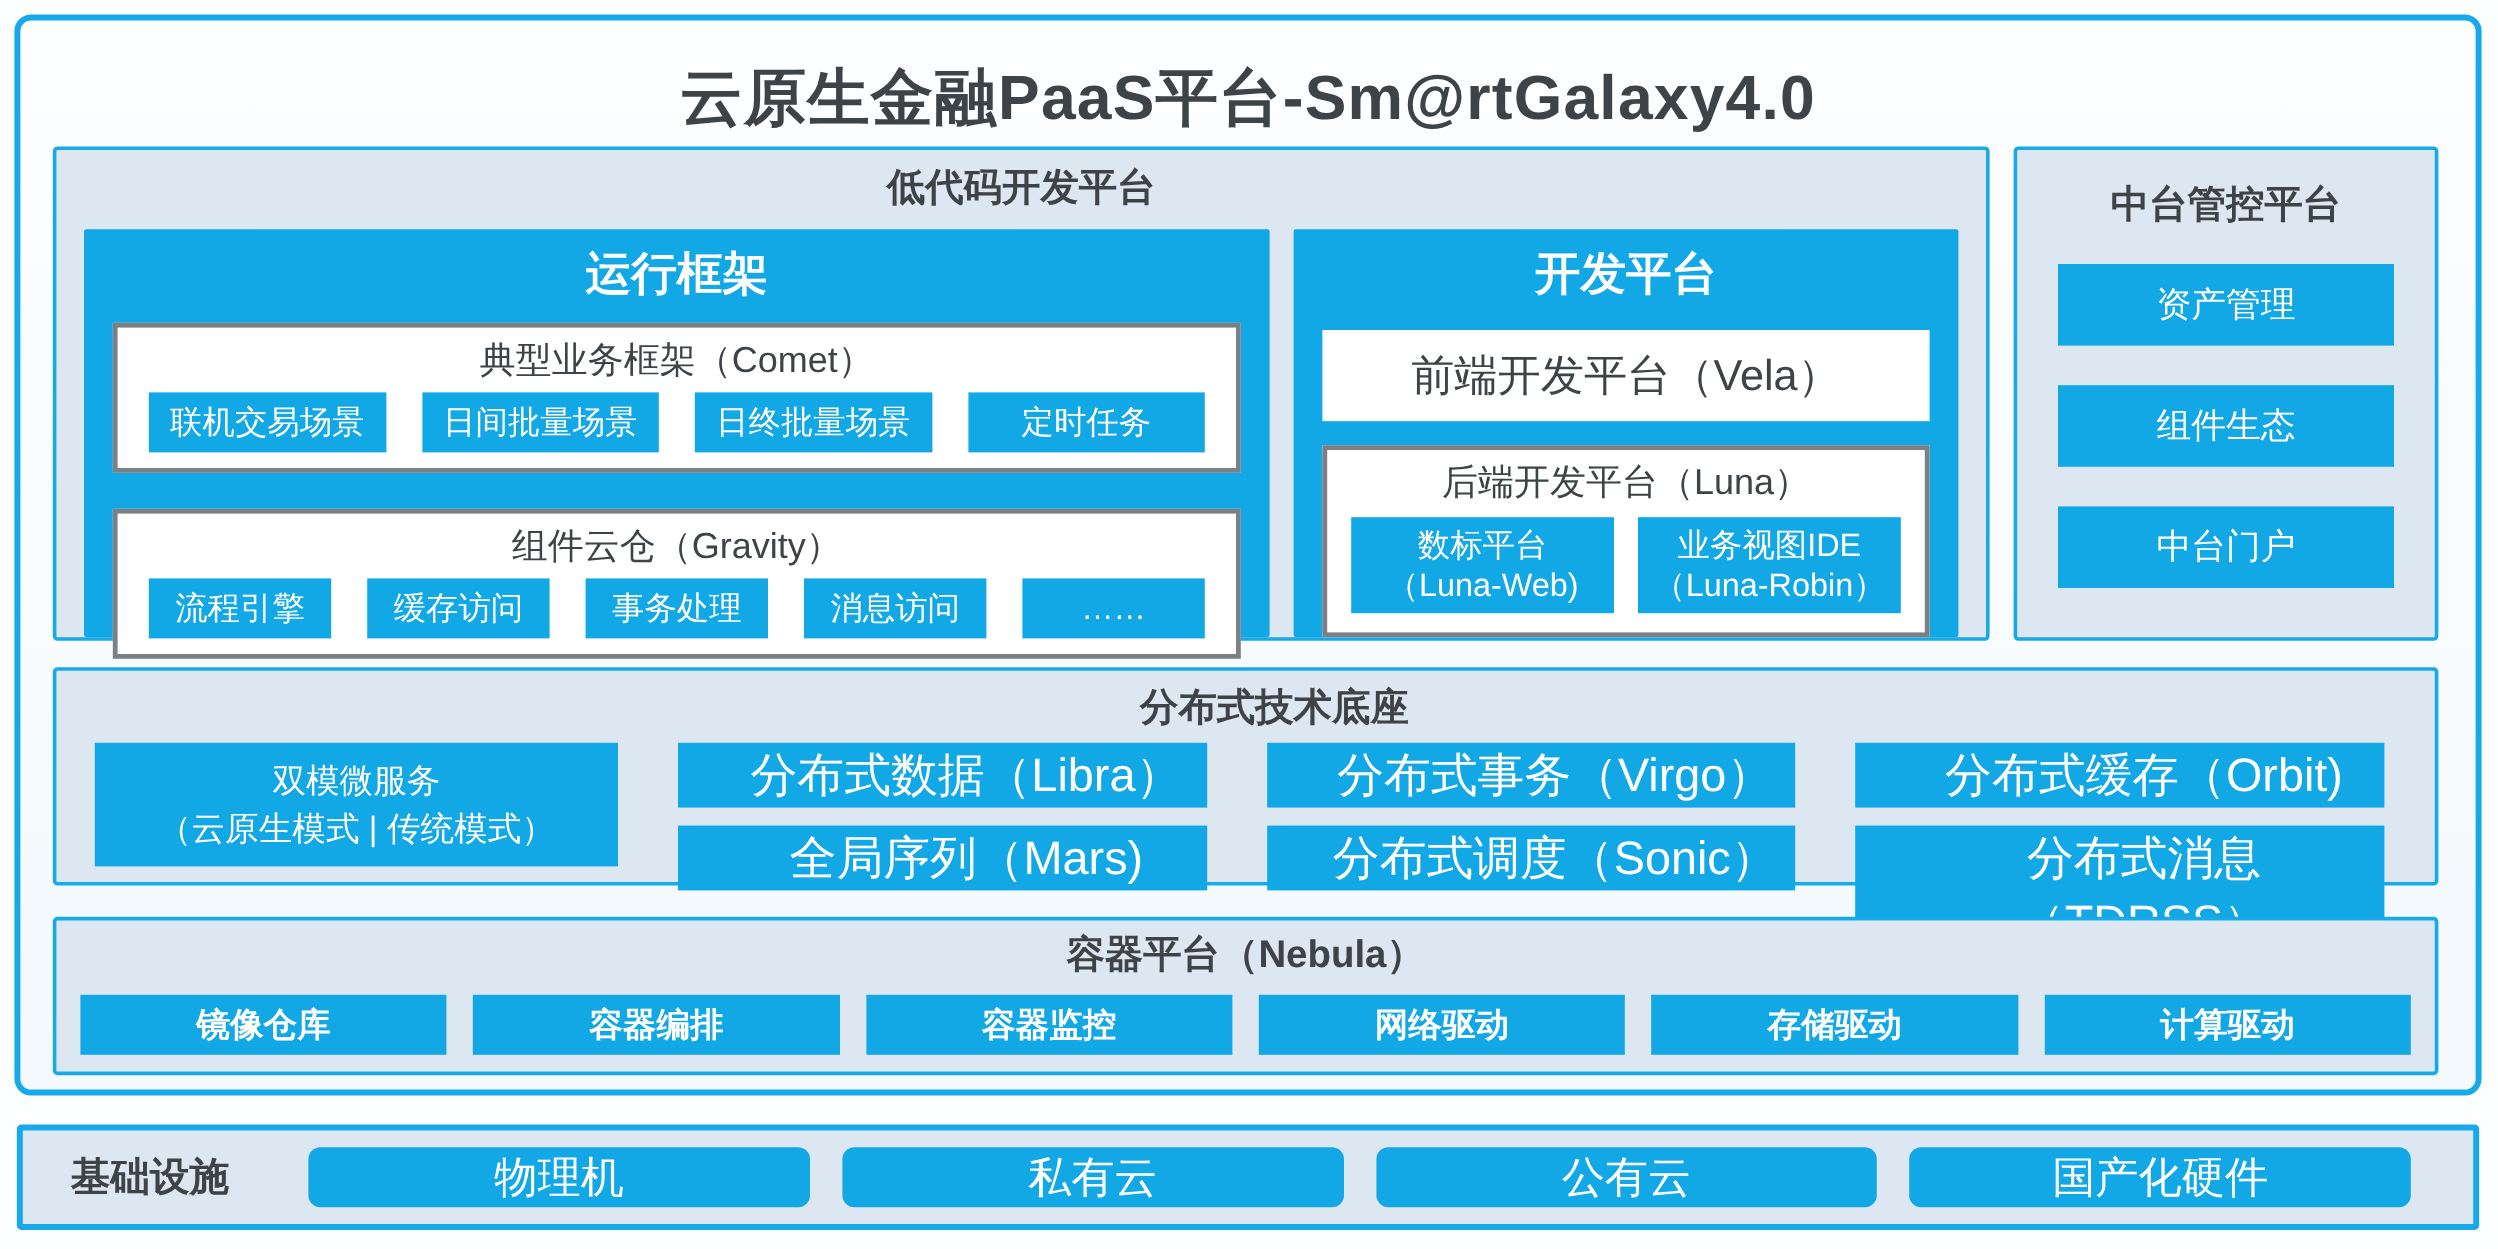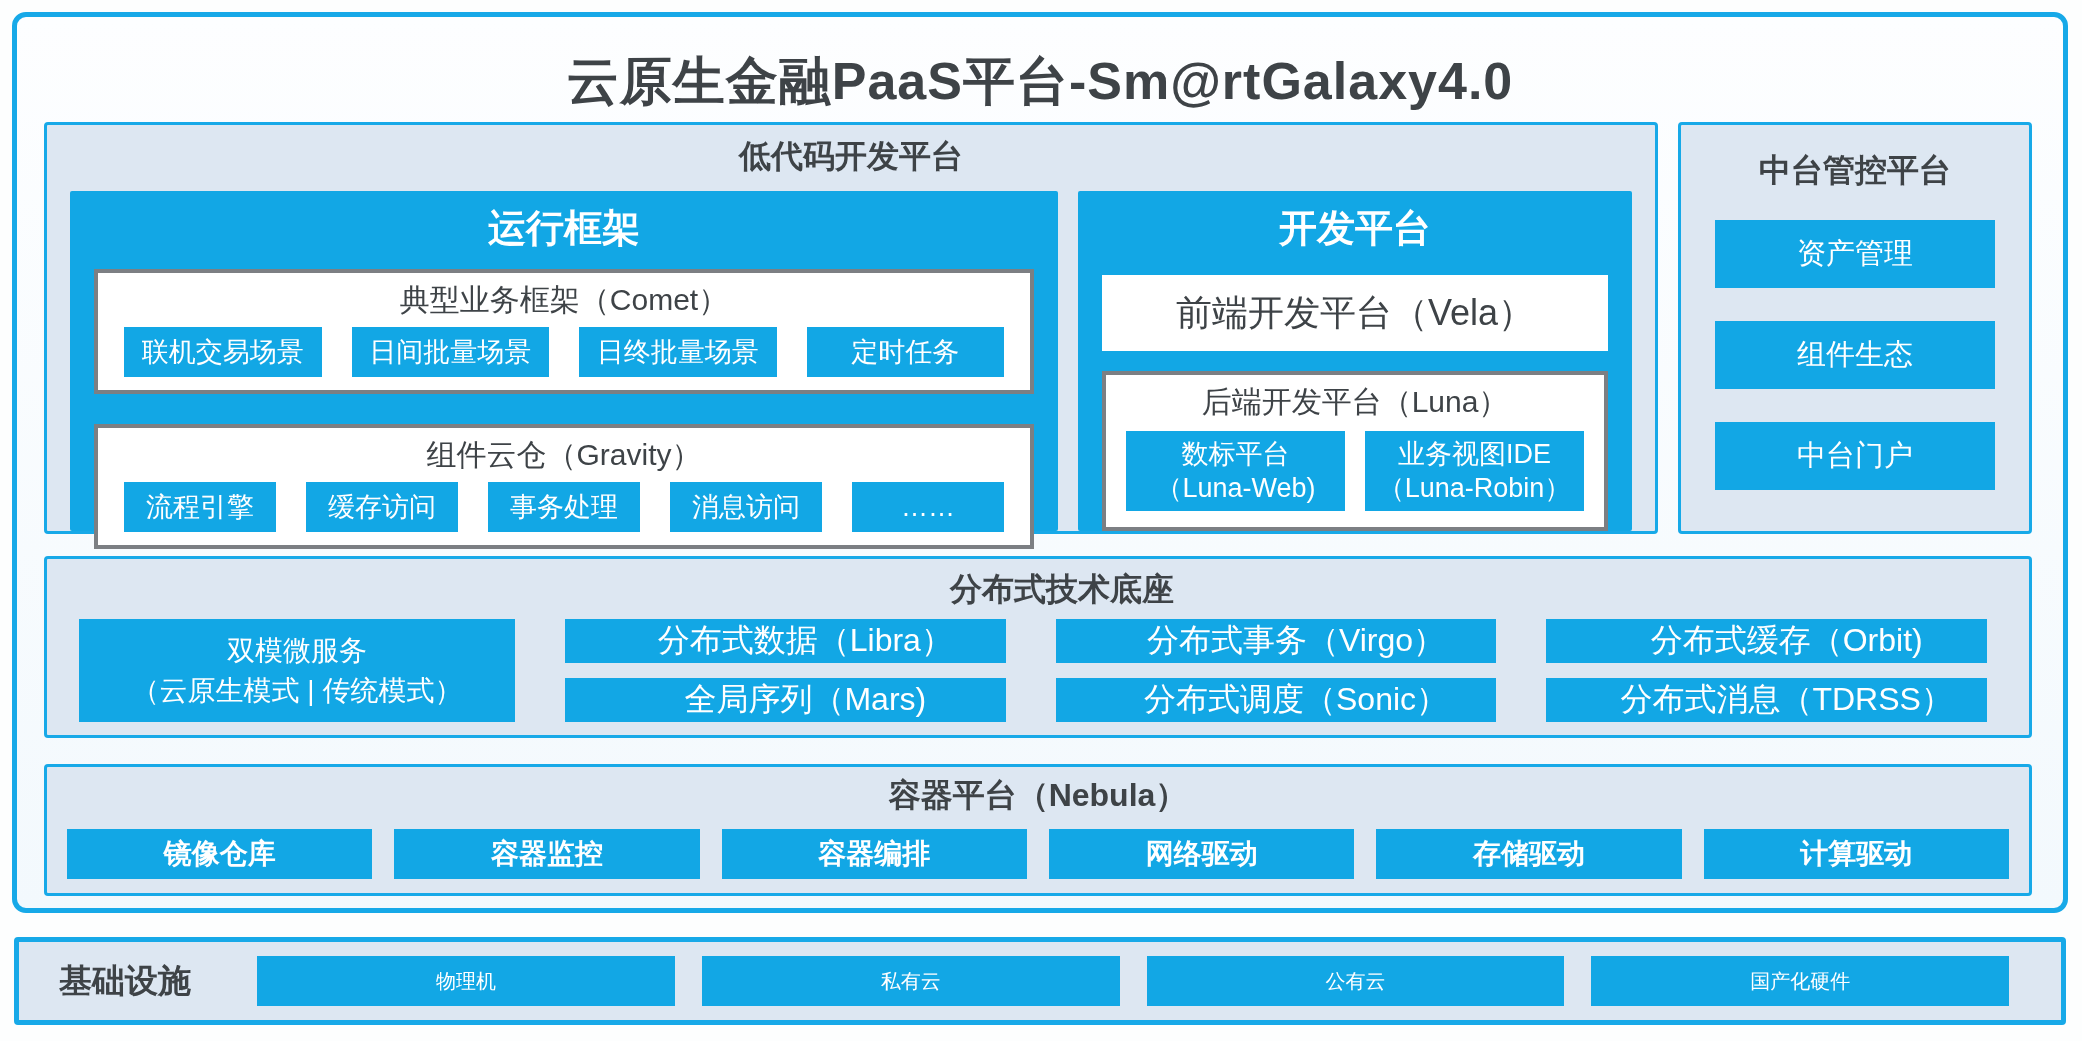--- a/index.html
+++ b/index.html
@@ -67,34 +67,34 @@
   
   .mid-header { margin-top: 24px; }
   .mid-btns { position: absolute; left: 0; top: 95px; width: 100%; display: flex; flex-direction: column; align-items: center; gap: 33px; }
   .mid-chip { width: 280px; height: 68px; font-size: 29px; }
   
   .p-dist { left: 44px; top: 556px; width: 1988px; height: 182px; }
   .dist-header { padding-top: 9px; margin-left: 24px; }
   .dist-grid { position: absolute; left: 32px; right: 42px; top: 60px; bottom: 13px; display: flex; gap: 50px; }
   .dual-chip { width: 436px; flex-direction: column; font-size: 28px; line-height: 40px; }
   .dist-col { flex: 1; display: flex; flex-direction: column; gap: 15px; }
-  .dist-chip { flex: 1; font-size: 32px; padding-left: 40px; }
+  .dist-chip { flex: 1; font-size: 39px; padding-left: 40px; }
   
   .p-nebula { left: 44px; top: 764px; width: 1988px; height: 132px; }
   .neb-header { padding-top: 7px; }
   .neb-row { position: absolute; left: 20px; right: 20px; bottom: 14px; height: 50px; display: flex; gap: 22px; }
   .neb-chip { flex: 1; font-size: 28px; font-weight: bold; }
   
   .p-infra {
     left: 14px; top: 937px; width: 2052px; height: 88px;
     border-width: 5px; display: flex; align-items: center; padding: 0 52px 0 40px;
   }
   .infra-label { font-size: 33px; font-weight: bold; color: #3e4347; width: 168px; flex: none; margin-right: 30px; }
   .infra-row { flex: 1; display: flex; gap: 27px; height: 50px; }
-  .infra-chip { flex: 1; font-size: 20px; }
+  .infra-chip { flex: 1; font-size: 36px; border-radius: 10px; }
 </style>
 </head>
 <body>
 
 <div class="frame">
   <div class="main-title">云原生金融PaaS平台-Sm@rtGalaxy4.0</div>
 </div>
 
 <div class="panel p-lowcode">
   <div class="panel-header lc-header">低代码开发平台</div>
@@ -178,22 +178,22 @@
       <div class="chip dist-chip">分布式缓存（Orbit)</div>
       <div class="chip dist-chip">分布式消息（TDRSS）</div>
     </div>
   </div>
 </div>
 
 <div class="panel p-nebula">
   <div class="panel-header neb-header">容器平台（Nebula）</div>
   <div class="neb-row">
     <div class="chip neb-chip">镜像仓库</div>
+    <div class="chip neb-chip">容器编排</div>
     <div class="chip neb-chip">容器监控</div>
-    <div class="chip neb-chip">容器编排</div>
     <div class="chip neb-chip">网络驱动</div>
     <div class="chip neb-chip">存储驱动</div>
     <div class="chip neb-chip">计算驱动</div>
   </div>
 </div>
 
 <div class="panel p-infra">
   <div class="infra-label">基础设施</div>
   <div class="infra-row">
     <div class="chip infra-chip">物理机</div>

